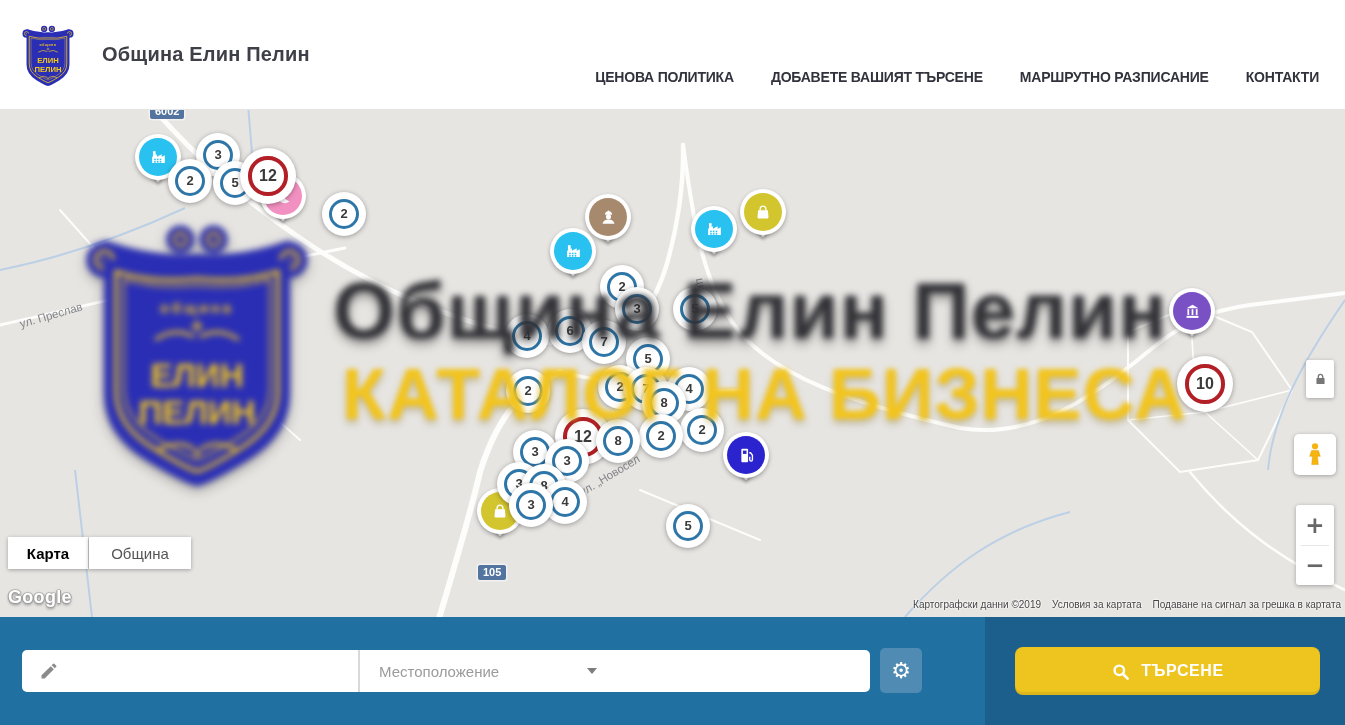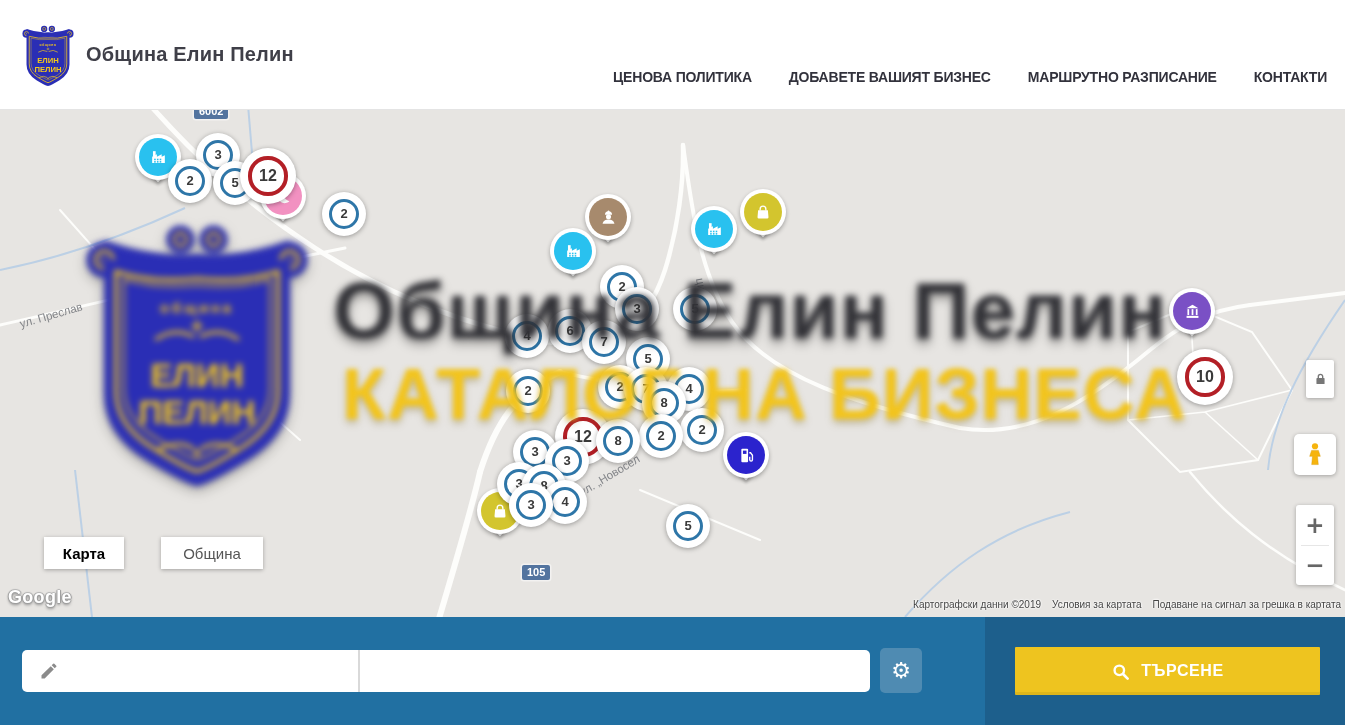--- a/index.html
+++ b/index.html
@@ -2,32 +2,32 @@
 <html><head>
 <meta charset="utf-8">
 <style>
   * { margin:0; padding:0; box-sizing:border-box; }
   body { font-family:"Liberation Sans", sans-serif; background:#fff; }
   .stage { position:relative; width:1345px; height:725px; overflow:hidden; background:#fff; }
 
   
   header { position:absolute; left:0; top:0; width:1345px; height:110px; background:#fff;
            border-bottom:1px solid #e4e4e4; display:flex; align-items:center; justify-content:space-between; }
-  .brand { display:flex; align-items:center; gap:12px; padding-left:22px; cursor:pointer; }
+  .brand { display:flex; align-items:center; gap:28px; padding-left:22px; cursor:pointer; }
   .crest-sm { width:52px; height:72px; }
   .brand-title { font-size:20px; font-weight:bold; color:#3f3f48; letter-spacing:.2px; }
   .brand-sub { font-size:17px; font-weight:bold; color:#eab60e; letter-spacing:.3px; margin-top:2px; }
-  nav { display:flex; gap:37px; padding-right:18px;margin-top:44px; }
+  nav { display:flex; gap:37px; padding-right:26px;margin-top:44px; }
   nav a { font-size:14px; font-weight:bold; color:#32323c; letter-spacing:-0.2px; text-decoration:none; cursor:pointer; white-space:nowrap; }
 
   
   .map { position:absolute; left:0; top:110px; width:1345px; height:507px; background:#e7e5e2; overflow:hidden; }
   .roads { position:absolute; inset:0; }
   .shield { position:absolute; background:#53749f; color:#fff; font-size:11px; font-weight:bold;
-            padding:1px 5px 2px; border-radius:2px; box-shadow:0 0 0 1.5px rgba(255,255,255,.5);margin-left:44px; }
+            padding:1px 5px 2px; border-radius:2px; box-shadow:0 0 0 1.5px rgba(255,255,255,.5); }
   .street { position:absolute; color:#84868a; font-size:11.5px; white-space:nowrap; transform-origin:left center; }
 
   
   .markers { position:absolute; inset:0; }
   .pin { position:absolute; width:46px; height:46px; transform:translate(-50%,-50%); cursor:pointer; }
   .pin .tail { position:absolute; left:50%; top:29px; width:16px; height:16px; background:#fff;
                transform:translateX(-50%) rotate(45deg); box-shadow:2px 2px 3px rgba(0,0,0,.25); }
   .pin .disc { position:absolute; inset:0; background:#fff; border-radius:50%; box-shadow:0 2px 4px rgba(0,0,0,.3); }
   .pin .inner { position:absolute; inset:4px; border-radius:50%; display:flex; align-items:center; justify-content:center; }
   .cluster { position:absolute; transform:translate(-50%,-50%); background:#fff; border-radius:50%;
@@ -53,21 +53,21 @@
               display:flex; align-items:center; justify-content:center; }
   .pegman-btn { left:1294px; top:324px; width:42px; height:41px; border-radius:5px;
                 display:flex; align-items:center; justify-content:center; }
   .zoomctrl { position:absolute; left:1296px; top:395px; width:38px; height:80px; background:#fff;
               border-radius:3px; box-shadow:0 1px 4px rgba(0,0,0,.3); display:flex; flex-direction:column; }
   .zoomctrl button { flex:1; border:0; background:none; font-family:"DejaVu Sans",sans-serif;
                      font-size:23px; font-weight:bold; color:#666; cursor:pointer; }
   .zoomctrl .zdiv { height:1px; background:#e6e6e6; margin:0 5px; }
   .maptype { position:absolute; left:8px; top:427px; display:flex; gap:1px; }
   .maptype div { height:32px; background:#fff; box-shadow:0 1px 4px rgba(0,0,0,.3);
-                 display:flex; align-items:center; justify-content:center; font-size:15px; cursor:pointer;margin-left:36px; }
+                 display:flex; align-items:center; justify-content:center; font-size:15px; cursor:pointer; }
   .mt-map { width:80px; font-weight:bold; color:#000; }
   .mt-sat { width:102px; color:#565656; }
   .glogo { position:absolute; left:8px; top:477px; font-size:18px; font-weight:bold; color:#fff;
            letter-spacing:.3px; cursor:pointer;
            text-shadow:0 1px 1px #9c9c9c, 1px 0 1px #9c9c9c, -1px 0 1px #9c9c9c, 0 -1px 1px #bbb, 0 2px 3px #8a8a8a; }
   .attrib { position:absolute; right:4px; top:489px; display:flex; gap:11px; font-size:10px; color:#444;
             text-shadow:0 0 2px #fff, 0 0 2px #fff, 0 0 3px #fff;justify-content:space-between; }
   .attrib span { white-space:nowrap; }
 
   
@@ -82,21 +82,21 @@
   .sep { width:1px; background:#d9d9d9; }
   .dd { display:flex; align-items:center; justify-content:space-between; cursor:pointer; }
   .dd-cat { width:254px; padding:0 19px; }
   .dd-loc { width:256px; padding:0 19px; }
   .dd span { font-size:15px; color:#9b9b9b; }
   .arr { width:0; height:0; border-left:5px solid transparent; border-right:5px solid transparent;
          border-top:6px solid #7d7d7d; }
   .gear { position:absolute; left:880px; top:31px; width:42px; height:45px; border:0; border-radius:5px;
           background:#4f8bb2; color:#fff; cursor:pointer; display:flex; align-items:center; justify-content:center; }
   .gear span { font-family:"DejaVu Sans",sans-serif; font-size:22px; line-height:1; }
-  .search-btn { position:absolute; left:1015px; top:30px; width:305px; height:48px; border:0; border-radius:1px;
+  .search-btn { position:absolute; left:1015px; top:30px; width:305px; height:48px; border:0; border-radius:8px;
                 background:#eec41f; box-shadow:inset 0 -3px 0 rgba(0,0,0,.07); cursor:pointer;
                 display:flex; align-items:center; justify-content:center; gap:11px; }
   .search-btn span { color:#fff; font-size:16px; font-weight:bold; letter-spacing:.6px;
                      font-family:"Liberation Sans",sans-serif; }
 </style>
 </head>
 <body>
 
 <svg style="position:absolute;width:0;height:0" aria-hidden="true">
   <symbol id="crest" viewBox="0 0 230 285">
@@ -130,21 +130,21 @@
     <div class="brand">
       <svg class="crest-sm">
           <use href="#crest"></use>
         </svg>
       <div class="brand-text">
         <div class="brand-title">Община Елин Пелин</div>
       </div>
     </div>
     <nav>
       <a>ЦЕНОВА ПОЛИТИКА</a>
-      <a>ДОБАВЕТЕ ВАШИЯТ БИЗНЕС</a>
+      <a>ДОБАВЕТЕ ВАШИЯТ ТЪРСЕНЕ</a>
       <a>МАРШРУТНО РАЗПИСАНИЕ</a>
       <a>КОНТАКТИ</a>
     </nav>
   </header>
 
   <div class="map">
     <svg class="roads" width="1345" height="507">
       <g fill="none" stroke="#fdfdfb" stroke-linecap="round">
         <path d="M150,-5 C190,40 240,90 315,138 C395,190 480,218 548,232" stroke-width="5"></path>
         <path d="M548,232 C615,244 648,212 665,160 C678,118 684,72 683,35" stroke-width="4.5"></path>
@@ -372,21 +372,21 @@
         </div>
         <div class="cluster" style="left: 565px; top: 392px; height: 44px; width: 44px;">
           <div class="ring">4</div>
         </div>
         <div class="cluster" style="left: 531px; top: 395px; height: 44px; width: 44px;">
           <div class="ring">3</div>
         </div>
         <div class="cluster" style="left: 688px; top: 416px; height: 44px; width: 44px;">
           <div class="ring">5</div>
         </div>
-        <div class="cluster red" style="left: 1205px; top: 267px; height: 56px; width: 56px; text-align: center;">
+        <div class="cluster red" style="left: 1205px; top: 274px; height: 56px; width: 56px; text-align: center;">
           <div class="ring">10</div>
         </div>
       </div>
 
     <svg class="wm-crest">
         <use href="#crest"></use>
       </svg>
     <div class="wm-title">Община Елин Пелин</div>
     <div class="wm-sub">КАТАЛОГ НА БИЗНЕСА</div>
 
@@ -422,20 +422,24 @@
   <div class="searchbar">
     <div class="sb-right-bg"></div>
     <div class="pill">
       <div class="kw">
         <svg width="20" height="20" viewBox="0 0 24 24">
           <path fill="#8b8b8b" d="M3 17.2V21h3.8L17.8 9.9l-3.7-3.7zM20.7 7a1 1 0 0 0 0-1.4l-2.3-2.3a1 1 0 0 0-1.4 0l-1.8 1.8 3.7 3.7z"></path>
         </svg>
       </div>
       <div class="sep"></div>
       <div class="sep"></div>
+      <div class="dd dd-loc">
+        <span>Местоположение</span>
+        <i class="arr"></i>
+      </div>
     </div>
     <button class="gear">
       <span>⚙</span>
     </button>
     <button class="search-btn">
       <svg width="19" height="19" viewBox="0 0 24 24">
         <circle cx="10.5" cy="10.5" r="6" fill="none" stroke="#fff" stroke-width="3"></circle>
         <line x1="15.2" y1="15.2" x2="21" y2="21" stroke="#fff" stroke-width="3.4" stroke-linecap="round"></line>
       </svg>
       <span>ТЪРСЕНЕ</span>

